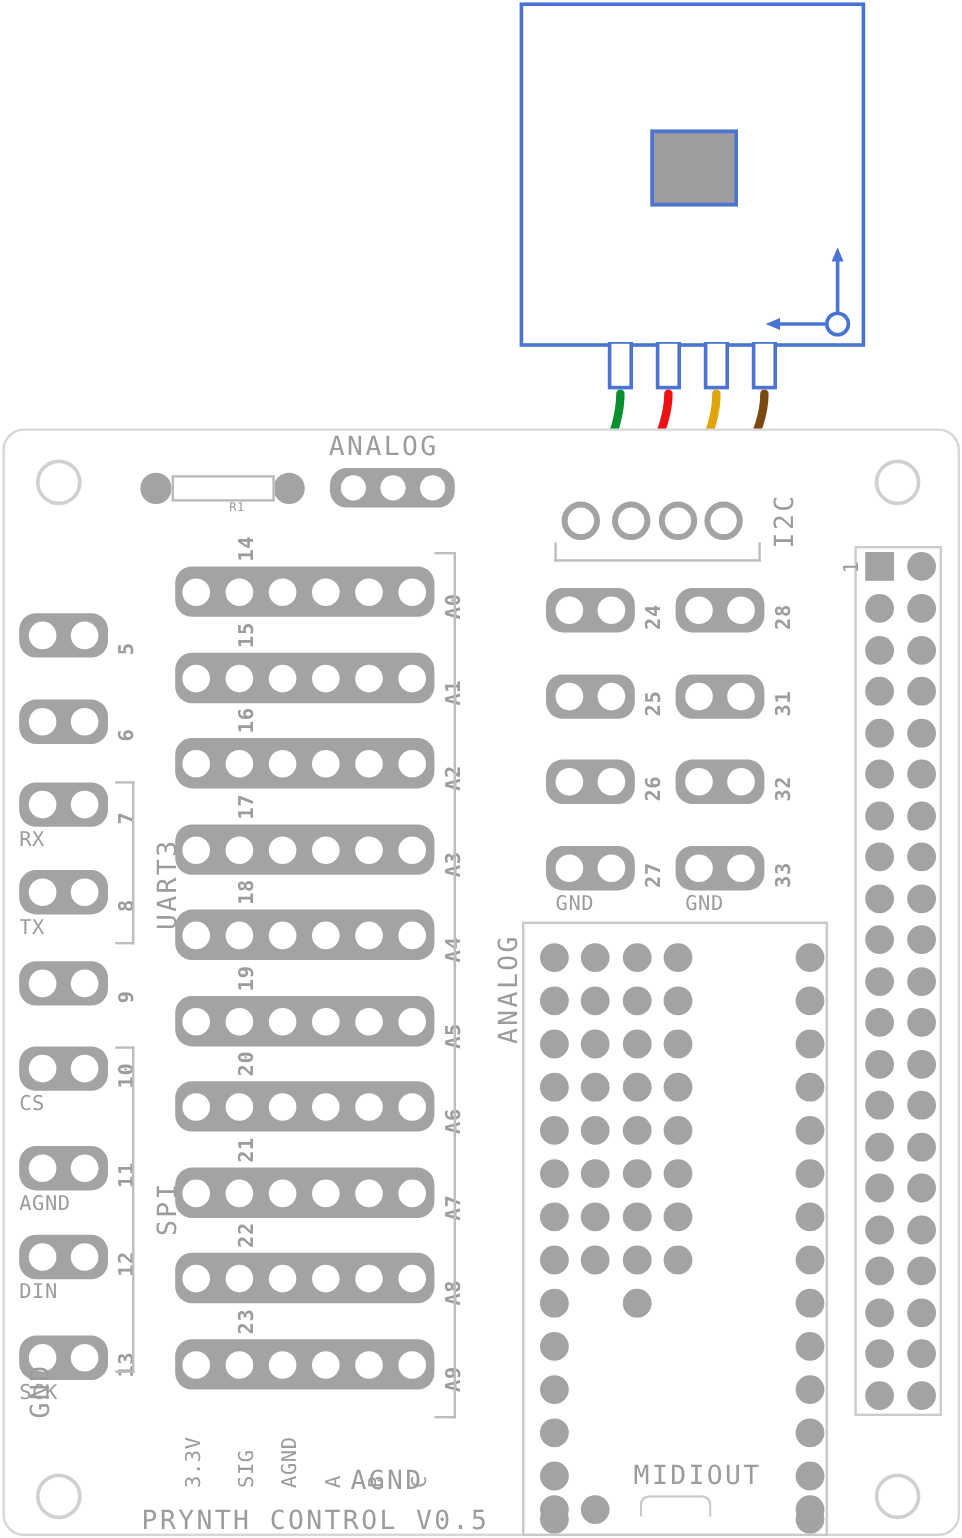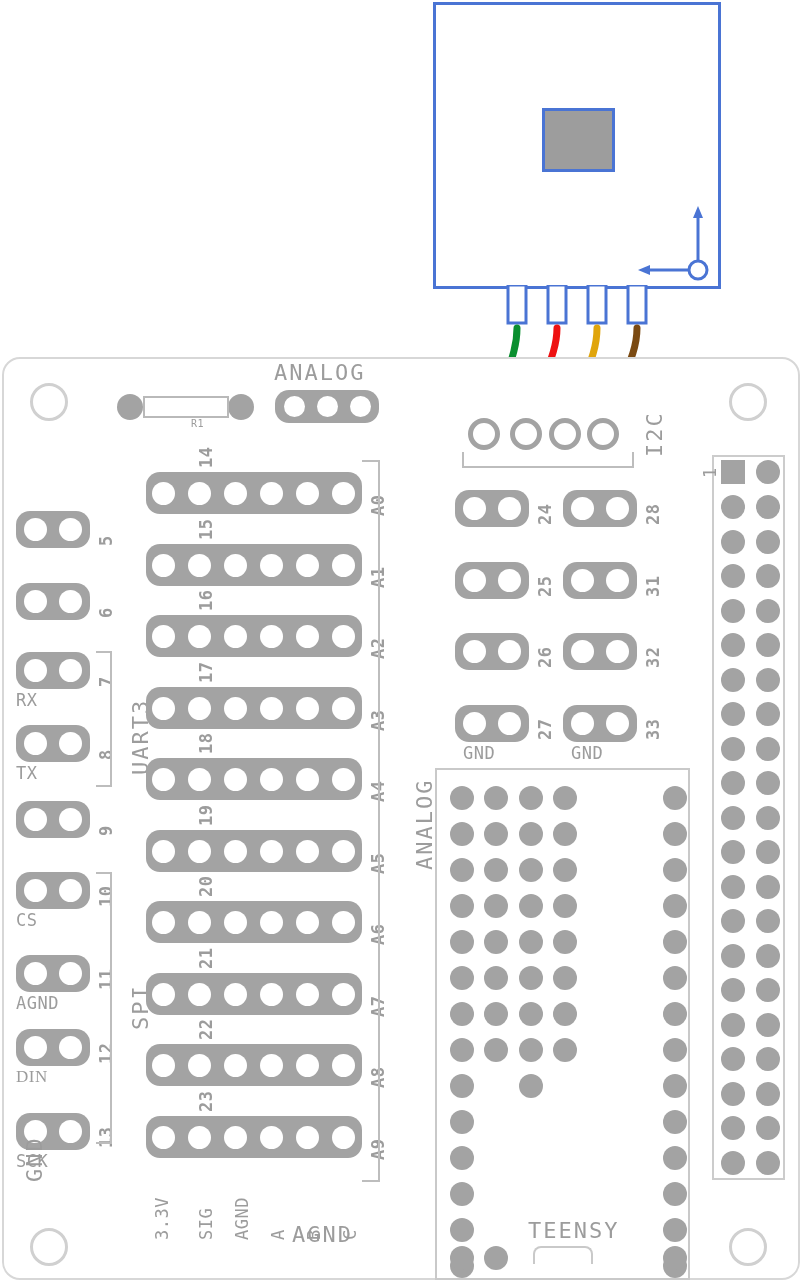--- a/index.html
+++ b/index.html
@@ -191,21 +191,21 @@
       <div class="abs lbl " style="left:16px; top:910px;">CS</div>
       <div class="abs pad-pill" style="left:16px; top:955px; width:74px; height:37px;"></div>
       <div class="abs " style="left:24px; top:962px; width:23px; height:23px; border-radius:50%; background:#ffffff;"></div>
       <div class="abs " style="left:59px; top:962px; width:23px; height:23px; border-radius:50%; background:#ffffff;"></div>
       <div class="abs lbl rot90 lbl-b" style="left:96px; top:990px;">11</div>
       <div class="abs lbl " style="left:16px; top:993px;">AGND</div>
       <div class="abs pad-pill" style="left:16px; top:1029px; width:74px; height:37px;"></div>
       <div class="abs " style="left:24px; top:1036px; width:23px; height:23px; border-radius:50%; background:#ffffff;"></div>
       <div class="abs " style="left:59px; top:1036px; width:23px; height:23px; border-radius:50%; background:#ffffff;"></div>
       <div class="abs lbl rot90 lbl-b" style="left:96px; top:1064px;">12</div>
-      <div class="abs lbl " style="left:16px; top:1067px;font-family:Liberation Serif, serif;">DIN</div>
+      <div class="abs lbl " style="left:16px; top:1067px;">DIN</div>
       <div class="abs pad-pill" style="left:16px; top:1113px; width:74px; height:37px;"></div>
       <div class="abs " style="left:24px; top:1120px; width:23px; height:23px; border-radius:50%; background:#ffffff;"></div>
       <div class="abs " style="left:59px; top:1120px; width:23px; height:23px; border-radius:50%; background:#ffffff;"></div>
       <div class="abs lbl rot90 lbl-b" style="left:96px; top:1148px;">13</div>
       <div class="abs lbl " style="left:16px; top:1151px;">SCK</div>
     </div>
   <div class="abs bracket" style="left:96px; top:651px; width:14px; height:132px; border-left:none;"></div>
   <div class="abs lbl big rot90" style="left:128px; top:775px;">UART3</div>
   <div class="abs bracket" style="left:96px; top:872px; width:14px; height:268px; border-left:none;"></div>
   <div class="abs lbl big rot90" style="left:128px; top:1030px;">SPI</div>
@@ -404,21 +404,21 @@
       <div class="abs pad" style="left:553px; top:894px; width:24px; height:24px;"></div>
       <div class="abs pad" style="left:553px; top:930px; width:24px; height:24px;"></div>
       <div class="abs pad" style="left:553px; top:966px; width:24px; height:24px;"></div>
       <div class="abs pad" style="left:553px; top:1002px; width:24px; height:24px;"></div>
       <div class="abs pad" style="left:553px; top:1038px; width:24px; height:24px;"></div>
       <div class="abs pad" style="left:450px; top:1246px; width:24px; height:24px;"></div>
       <div class="abs pad" style="left:484px; top:1246px; width:24px; height:24px;"></div>
       <div class="abs pad" style="left:663px; top:1246px; width:24px; height:24px;"></div>
     </div>
   <div class="abs" style="left:533px; top:1246px; width:60px; height:18px; border:2px solid #c9c9c9; border-bottom:none; border-radius:8px 8px 0 0; background:#ffffff; box-sizing:border-box;"></div>
-  <div class="abs lbl big" style="left:528px; top:1218px;">TEENSY</div>
+  <div class="abs lbl big" style="left:528px; top:1218px;">MIDIOUT</div>
 
   <div class="abs" style="left:712px; top:455px; width:73px; height:725px; border:2px solid #cccccc; background:#ffffff; box-sizing:border-box;"></div>
   <div class="abs pad-sq" style="left:721px; top:460px; width:24px; height:24px;"></div>
   <div id="right-header-pads">
       <div class="abs pad" style="left:721px; top:495px; width:24px; height:24px;"></div>
       <div class="abs pad" style="left:756px; top:495px; width:24px; height:24px;"></div>
       <div class="abs pad" style="left:721px; top:529.5px; width:24px; height:24px;"></div>
       <div class="abs pad" style="left:756px; top:529.5px; width:24px; height:24px;"></div>
       <div class="abs pad" style="left:721px; top:564px; width:24px; height:24px;"></div>
       <div class="abs pad" style="left:756px; top:564px; width:24px; height:24px;"></div>
@@ -454,14 +454,15 @@
       <div class="abs pad" style="left:756px; top:1081.5px; width:24px; height:24px;"></div>
       <div class="abs pad" style="left:721px; top:1116px; width:24px; height:24px;"></div>
       <div class="abs pad" style="left:756px; top:1116px; width:24px; height:24px;"></div>
       <div class="abs pad" style="left:721px; top:1150.5px; width:24px; height:24px;"></div>
       <div class="abs pad" style="left:756px; top:1150.5px; width:24px; height:24px;"></div>
       <div class="abs pad" style="left:756px; top:460px; width:24px; height:24px;"></div>
     </div>
   <div class="abs lbl rot90" style="left:700px; top:478px;">1</div>
 
   <div class="abs lbl big" style="left:292px; top:1222px;">AGND</div>
+  <div class="abs lbl big" style="left:118px; top:1255px;">PRYNTH CONTROL V0.5</div>
 
 </div>
 
 </body></html>

